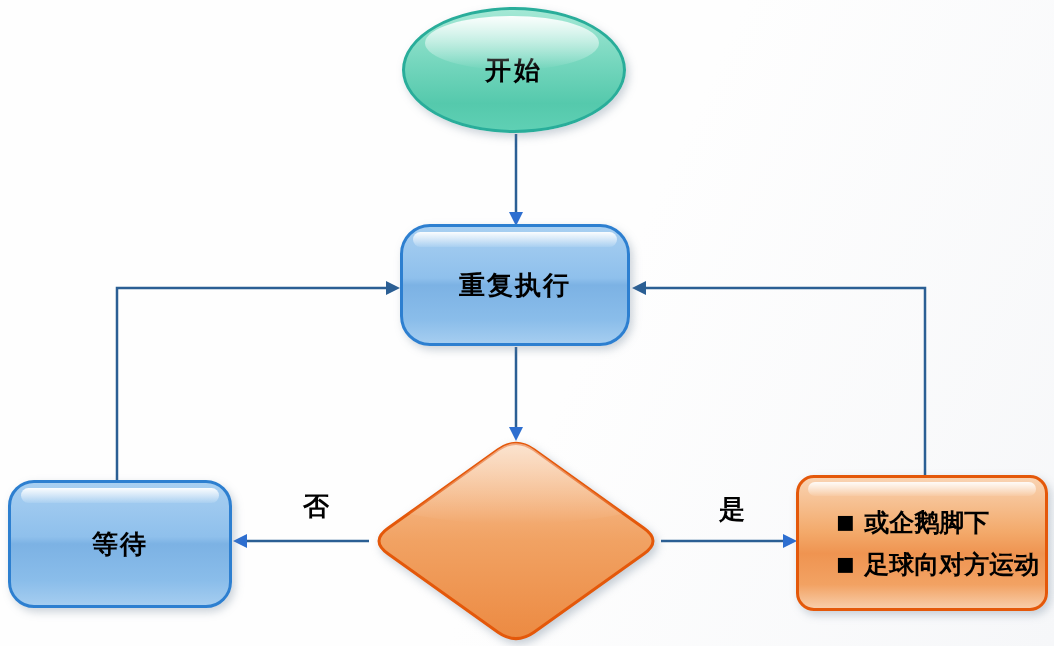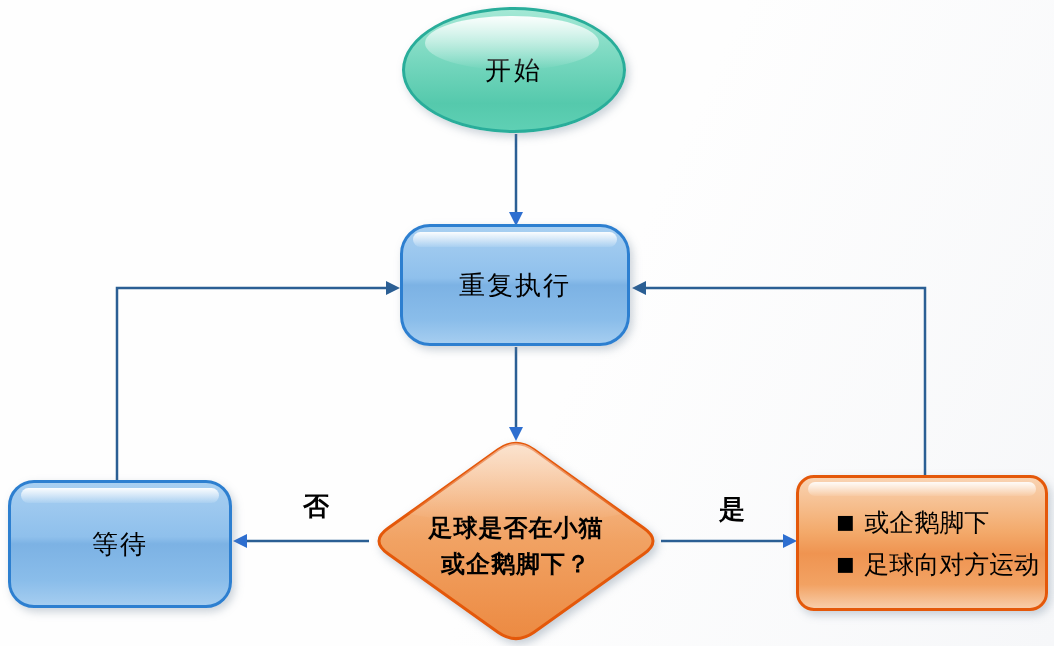--- a/index.html
+++ b/index.html
@@ -5,21 +5,21 @@
   html,body{margin:0;padding:0;background:#ffffff;}
   .stage{
     position:relative;width:1054px;height:646px;overflow:hidden;
     background:linear-gradient(115deg,#fefefe 55%,#f6f7f9 100%);
     font-family:"DejaVu Sans","Liberation Sans",sans-serif;
     color:#000;
   }
   .layer{position:absolute;left:0;top:0;}
   .node{
     position:absolute;display:flex;align-items:center;justify-content:center;
-    font-weight:normal;box-sizing:border-box;
+    font-weight:bold;box-sizing:border-box;
     box-shadow:3px 4px 8px rgba(110,130,150,.35);
   }
   
   .ellipse{
     left:402px;top:7px;width:224px;height:126px;border-radius:50%;
     border:3px solid #29ad9a;
     background:linear-gradient(180deg,#a4e8d5 0%,#74d6bd 45%,#55c9ac 78%,#5fd0b4 100%);
     font-size:26px;letter-spacing:3px;
   }
   .ellipse::before{
@@ -128,21 +128,17 @@
     <div class="item">
       <span class="bullet">▪</span>
       <span>或企鹅脚下</span>
     </div>
     <div class="item">
       <span class="bullet">▪</span>
       <span>足球向对方运动</span>
     </div>
   </div>
 
-  <div class="decision-text">
-    <div>足球是否在小猫</div>
-    <div>或企鹅脚下？</div>
-  </div>
 
   <div class="edge-label lbl-no">否</div>
   <div class="edge-label lbl-yes">是</div>
 
 </div>
 
 </body></html>

